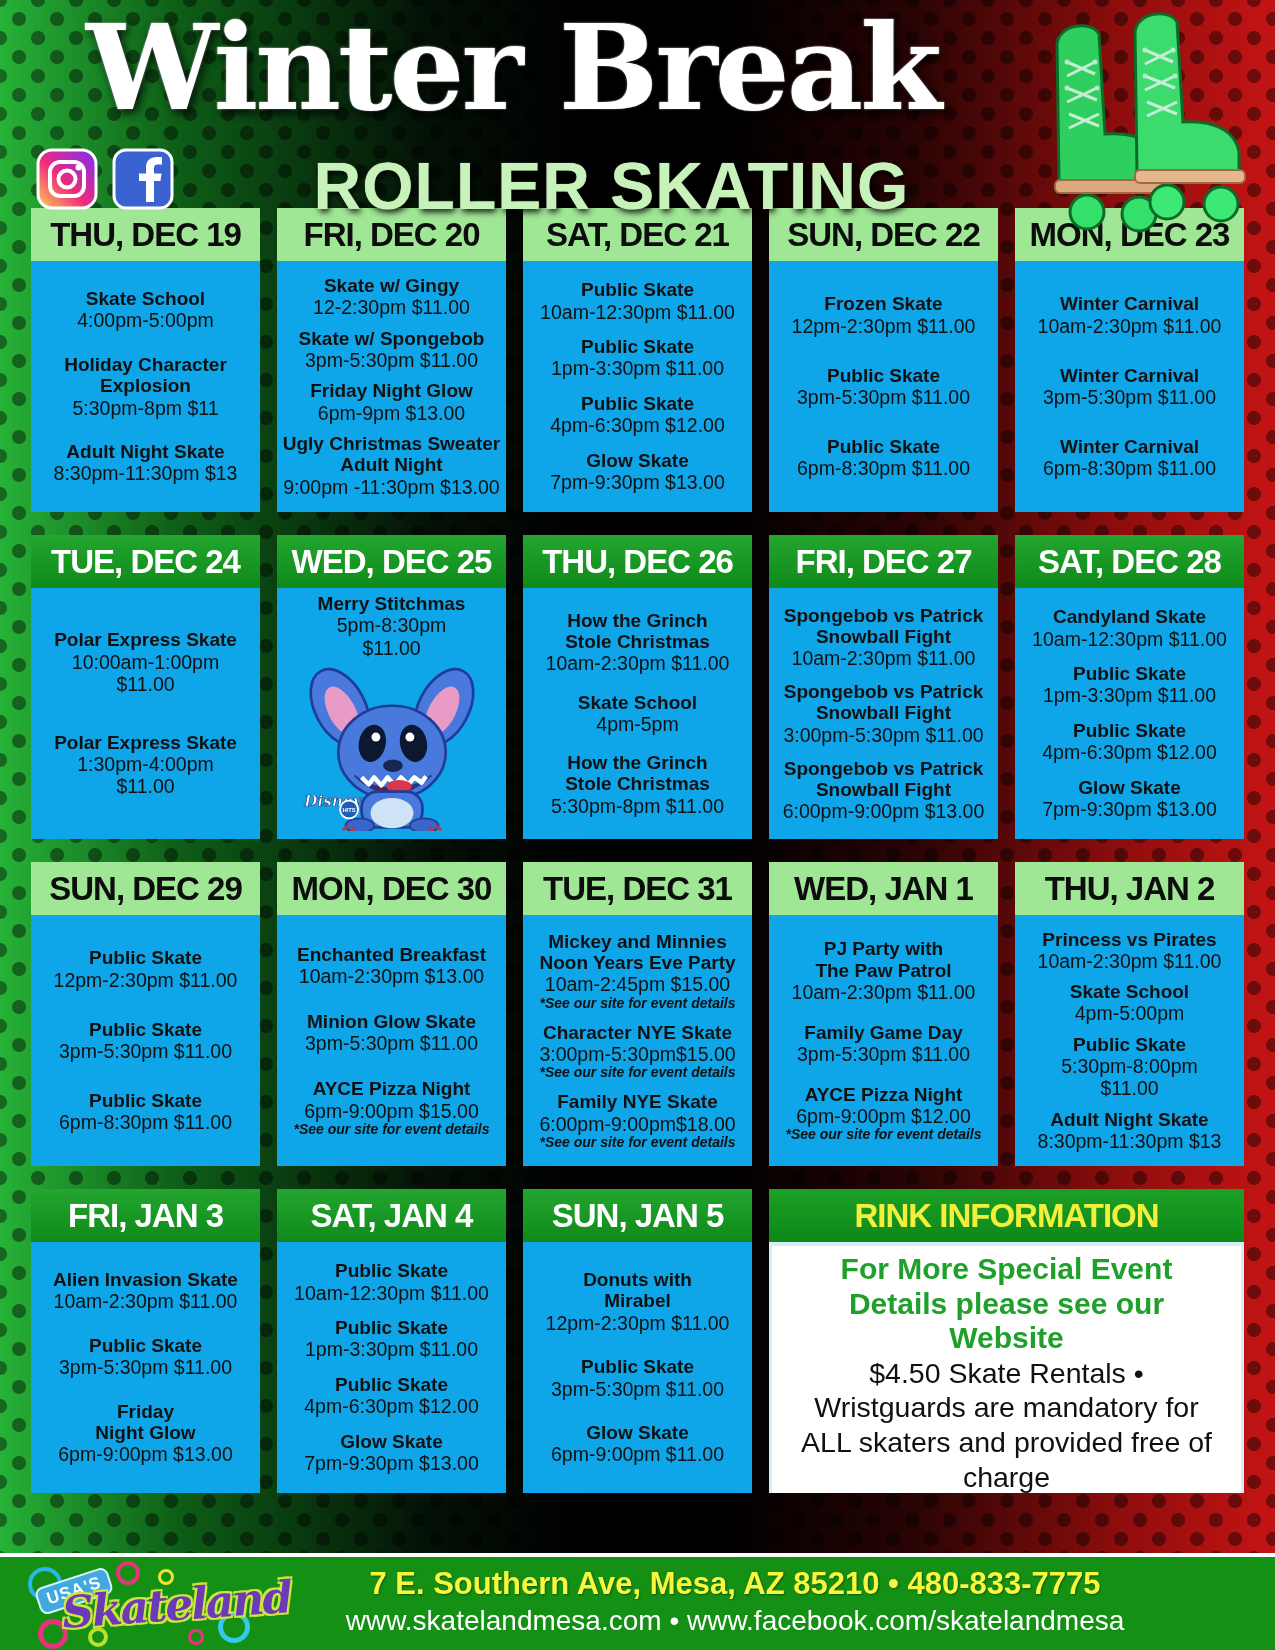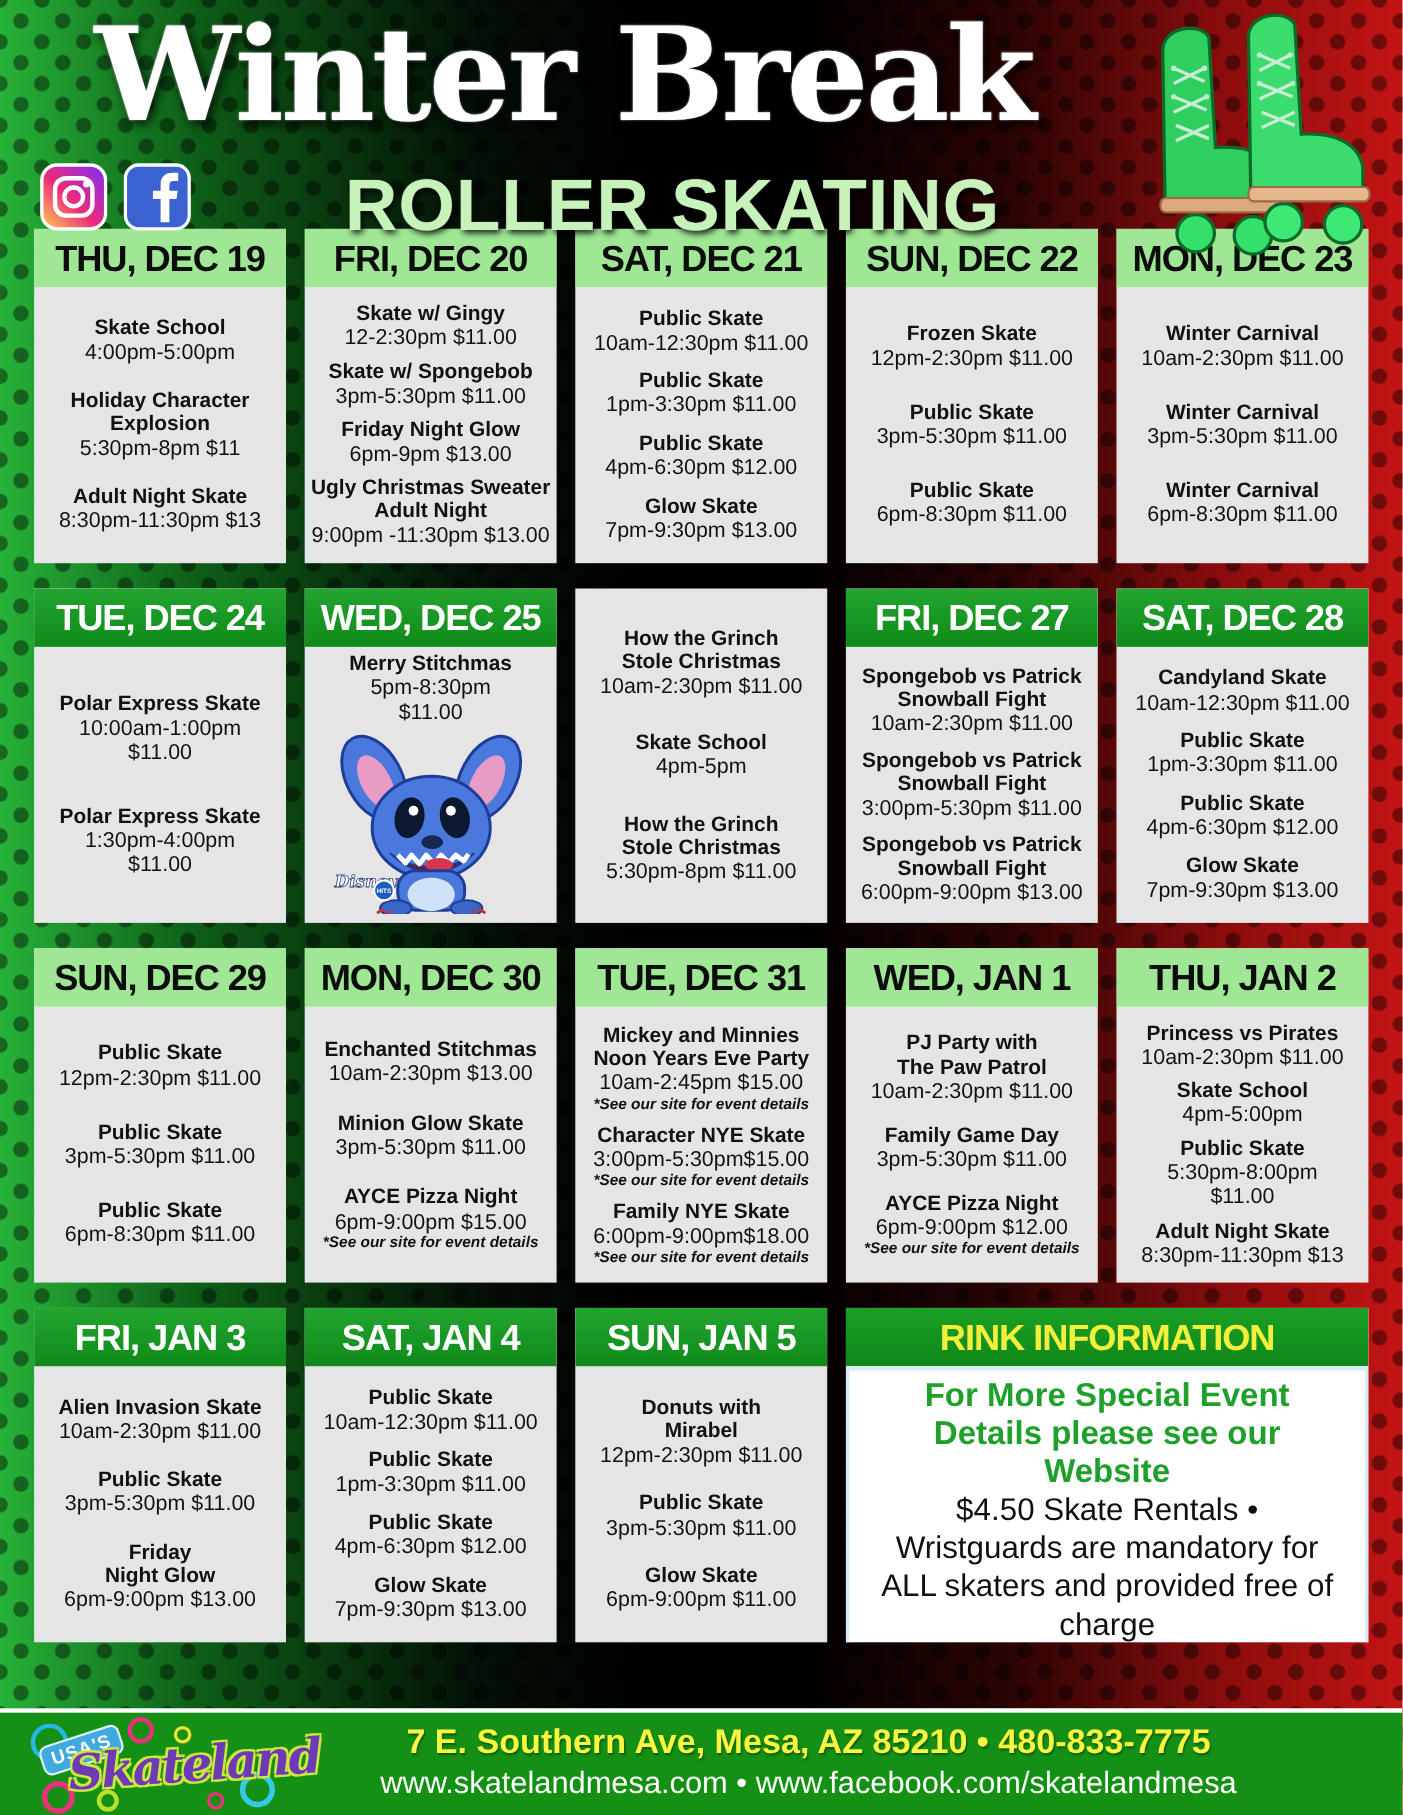--- a/index.html
+++ b/index.html
@@ -28,21 +28,21 @@
     flex:1;text-align:center;font-weight:bold;font-size:66px;letter-spacing:1px;
     color:#c7f3bb;white-space:nowrap;
     text-shadow:2px 3px 6px rgba(0,0,0,.9), 0 0 1px #fff;
   }
   .skates{position:absolute;top:2px;right:18px;}
   
   .grid{
     margin:0 31px;display:grid;grid-template-columns:repeat(5,1fr);
     grid-auto-rows:304px;column-gap:17px;row-gap:23px;
   }
-  .day-card{background:#e5e5e5;display:flex;flex-direction:column;overflow:hidden;}
+  .day-card{background:#0ea5e9;display:flex;flex-direction:column;overflow:hidden;}
   .day-header{
     height:53px;flex:0 0 53px;display:flex;align-items:center;justify-content:center;
     font-weight:bold;font-size:33px;letter-spacing:-1px;white-space:nowrap;
   }
   .light .day-header{background:#9fe795;color:#0d0d0d;}
   .dark .day-header{background:linear-gradient(180deg,#23a52f 0%,#0f8a1a 100%);color:#fff;}
   .day-body{
     flex:1;display:flex;flex-direction:column;justify-content:space-evenly;
     padding:5px 4px;text-align:center;color:#111;
   }
@@ -296,20 +296,21 @@
       <g>
         <text x="2" y="162" font-family="DejaVu Serif, serif" font-style="italic" font-weight="bold" font-size="17" fill="#fff" stroke="#2b3f7e" stroke-width="0.8">Disney</text>
         <circle cx="52" cy="166" r="10" fill="#1d5fb8" stroke="#fff" stroke-width="2"></circle>
         <text x="52" y="169" text-anchor="middle" font-size="6.5" font-weight="bold" fill="#fff" font-family="Liberation Sans, sans-serif">HITS</text>
       </g>
     </g>
   </svg></div>
       </div>
     </section>
     <section class="day-card dark">
+      <div class="day-header">THU, DEC 26</div>
       <div class="day-body">
         <div class="event">
           <div class="event-title">How the Grinch
 Stole Christmas</div>
           <div class="event-line">10am-2:30pm $11.00</div>
         </div>
         <div class="event">
           <div class="event-title">Skate School</div>
           <div class="event-line">4pm-5pm</div>
         </div>
@@ -375,21 +376,21 @@
         <div class="event">
           <div class="event-title">Public Skate</div>
           <div class="event-line">6pm-8:30pm $11.00</div>
         </div>
       </div>
     </section>
     <section class="day-card light">
       <div class="day-header">MON, DEC 30</div>
       <div class="day-body">
         <div class="event">
-          <div class="event-title">Enchanted Stitchmas</div>
+          <div class="event-title">Enchanted Breakfast</div>
           <div class="event-line">10am-2:30pm $13.00</div>
         </div>
         <div class="event">
           <div class="event-title">Minion Glow Skate</div>
           <div class="event-line">3pm-5:30pm $11.00</div>
         </div>
         <div class="event">
           <div class="event-title">AYCE Pizza Night</div>
           <div class="event-line">6pm-9:00pm $15.00</div>
           <div class="event-note">*See our site for event details</div>

